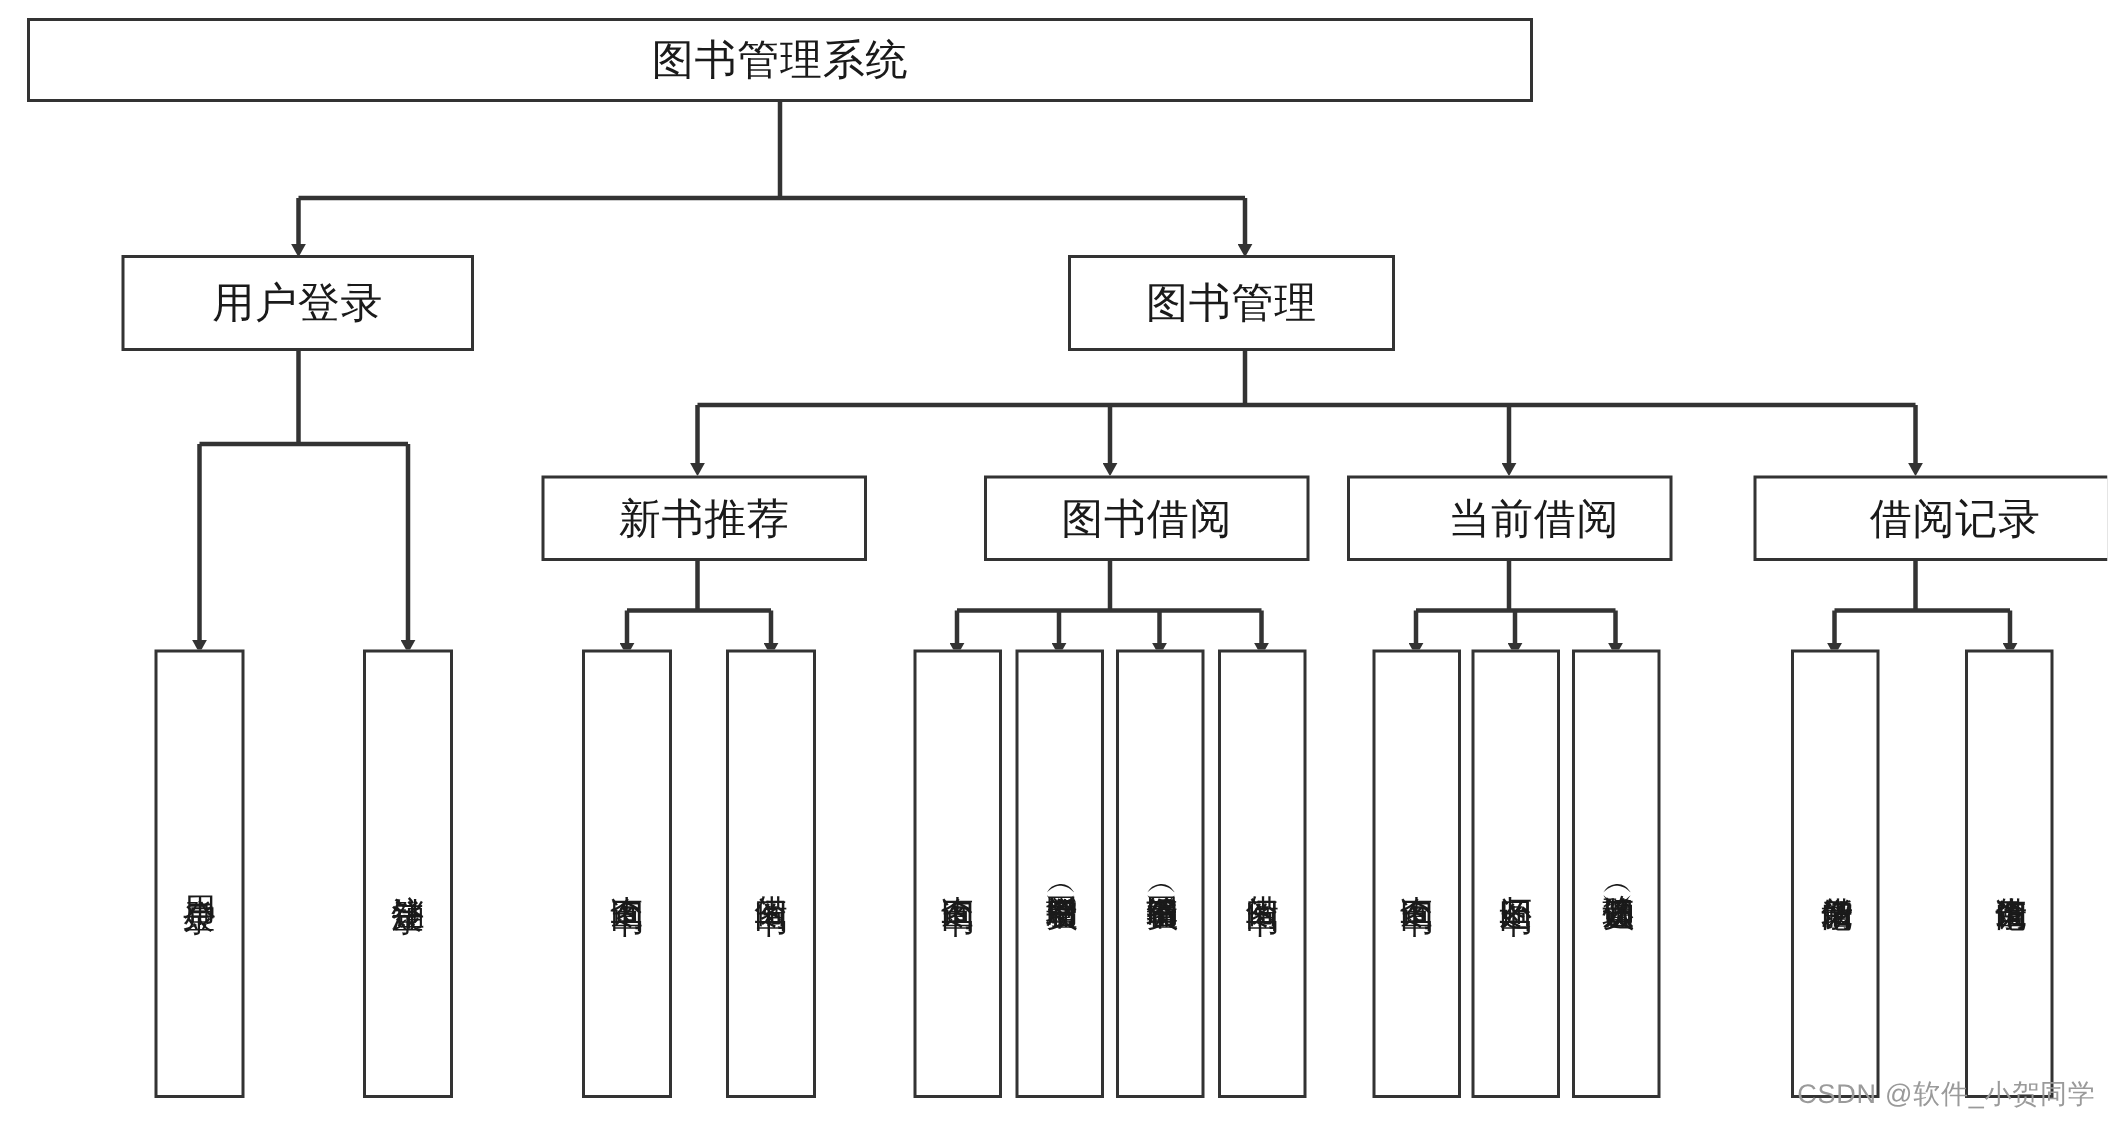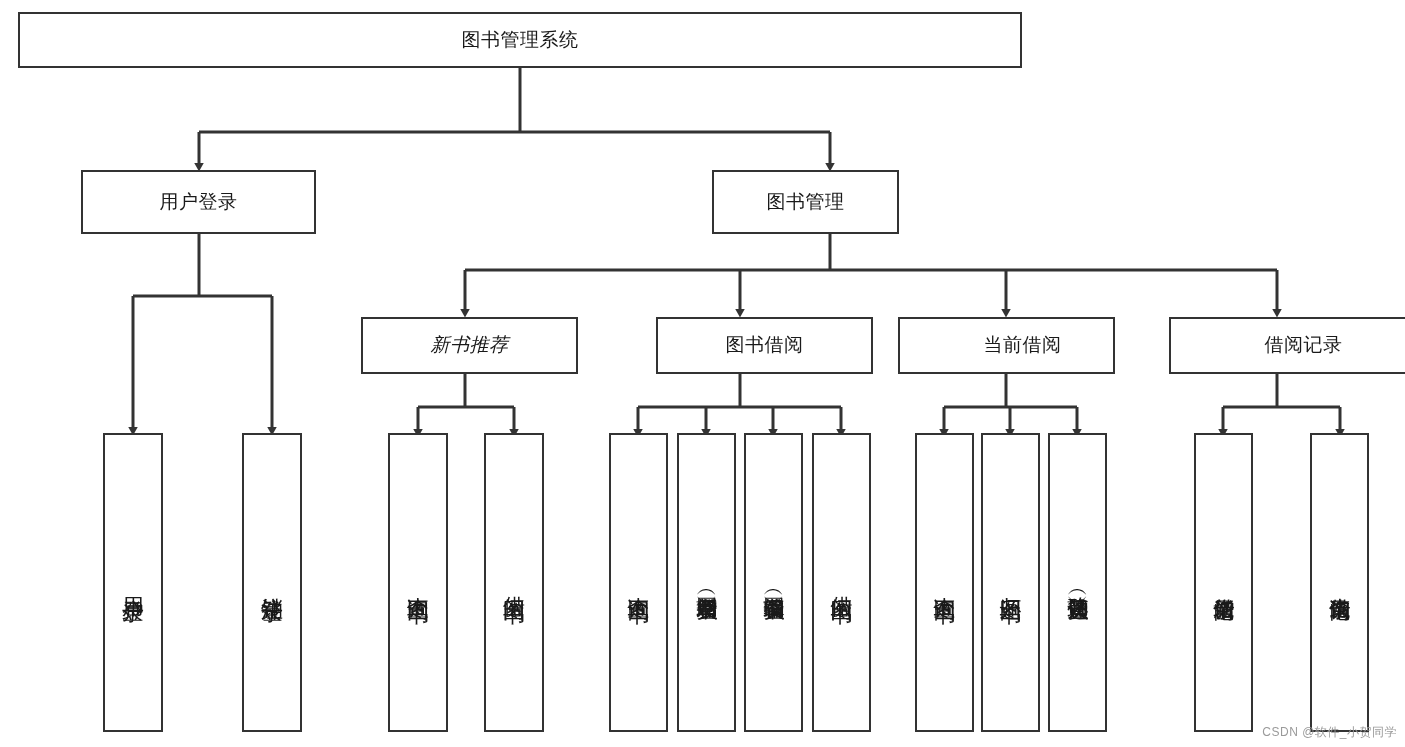--- a/index.html
+++ b/index.html
@@ -36,21 +36,21 @@
     color: #1a1a1a;
   }
   .node .label {
     display: block;
     text-align: center;
     line-height: 1.28;
     letter-spacing: 0.5px;
   }
   
   .node.horiz .label {
-    font-size: 19px;
+    font-size: 28px;
     writing-mode: horizontal-tb;
     white-space: nowrap;
   }
   
   .node.vert {
     align-items: center;
   }
   .node.vert .label {
     writing-mode: vertical-rl;
     text-orientation: upright;
@@ -60,21 +60,21 @@
     white-space: nowrap;
   }
   .node.vert.tight .label {
     letter-spacing: 0.5px;
     font-size: 21px;
   }
   #watermark {
     position: absolute;
     right: 8px;
     bottom: 6px;
-    font-size: 12px;
+    font-size: 18px;
     color: #9a9a9a;
     letter-spacing: 0.5px;
     white-space: nowrap;
     font-family: "Liberation Sans", "DejaVu Sans", sans-serif;
   }
 </style>
 </head>
 <body>
 
 <div id="canvas">
@@ -132,25 +132,25 @@
     </g>
   </svg>
 
   <div class="node horiz" style="left:18px; top:12px; width:1004px; height:56px;">
     <span class="label">图书管理系统</span>
   </div>
 
   <div class="node horiz" style="left:81px; top:170px; width:235px; height:64px;">
     <span class="label">用户登录</span>
   </div>
-  <div class="node horiz" style="left:712px; top:170px; width:187px; height:64px;">
+  <div class="node horiz" style="left:712px; top:170px; width:218px; height:64px;">
     <span class="label">图书管理</span>
   </div>
 
-  <div class="node horiz" style="left:361px; top:317px; width:217px; height:57px;font-style:italic;">
+  <div class="node horiz" style="left:361px; top:317px; width:217px; height:57px;">
     <span class="label">新书推荐</span>
   </div>
   <div class="node horiz" style="left:632px; top:317px; width:217px; height:57px;margin-left:24px;">
     <span class="label">图书借阅</span>
   </div>
   <div class="node horiz" style="left:898px; top:317px; width:217px; height:57px;padding-left:32px;">
     <span class="label">当前借阅</span>
   </div>
   <div class="node horiz" style="left:1169px; top:317px; width:238px; height:57px;padding-left:31px;">
     <span class="label">借阅记录</span>

